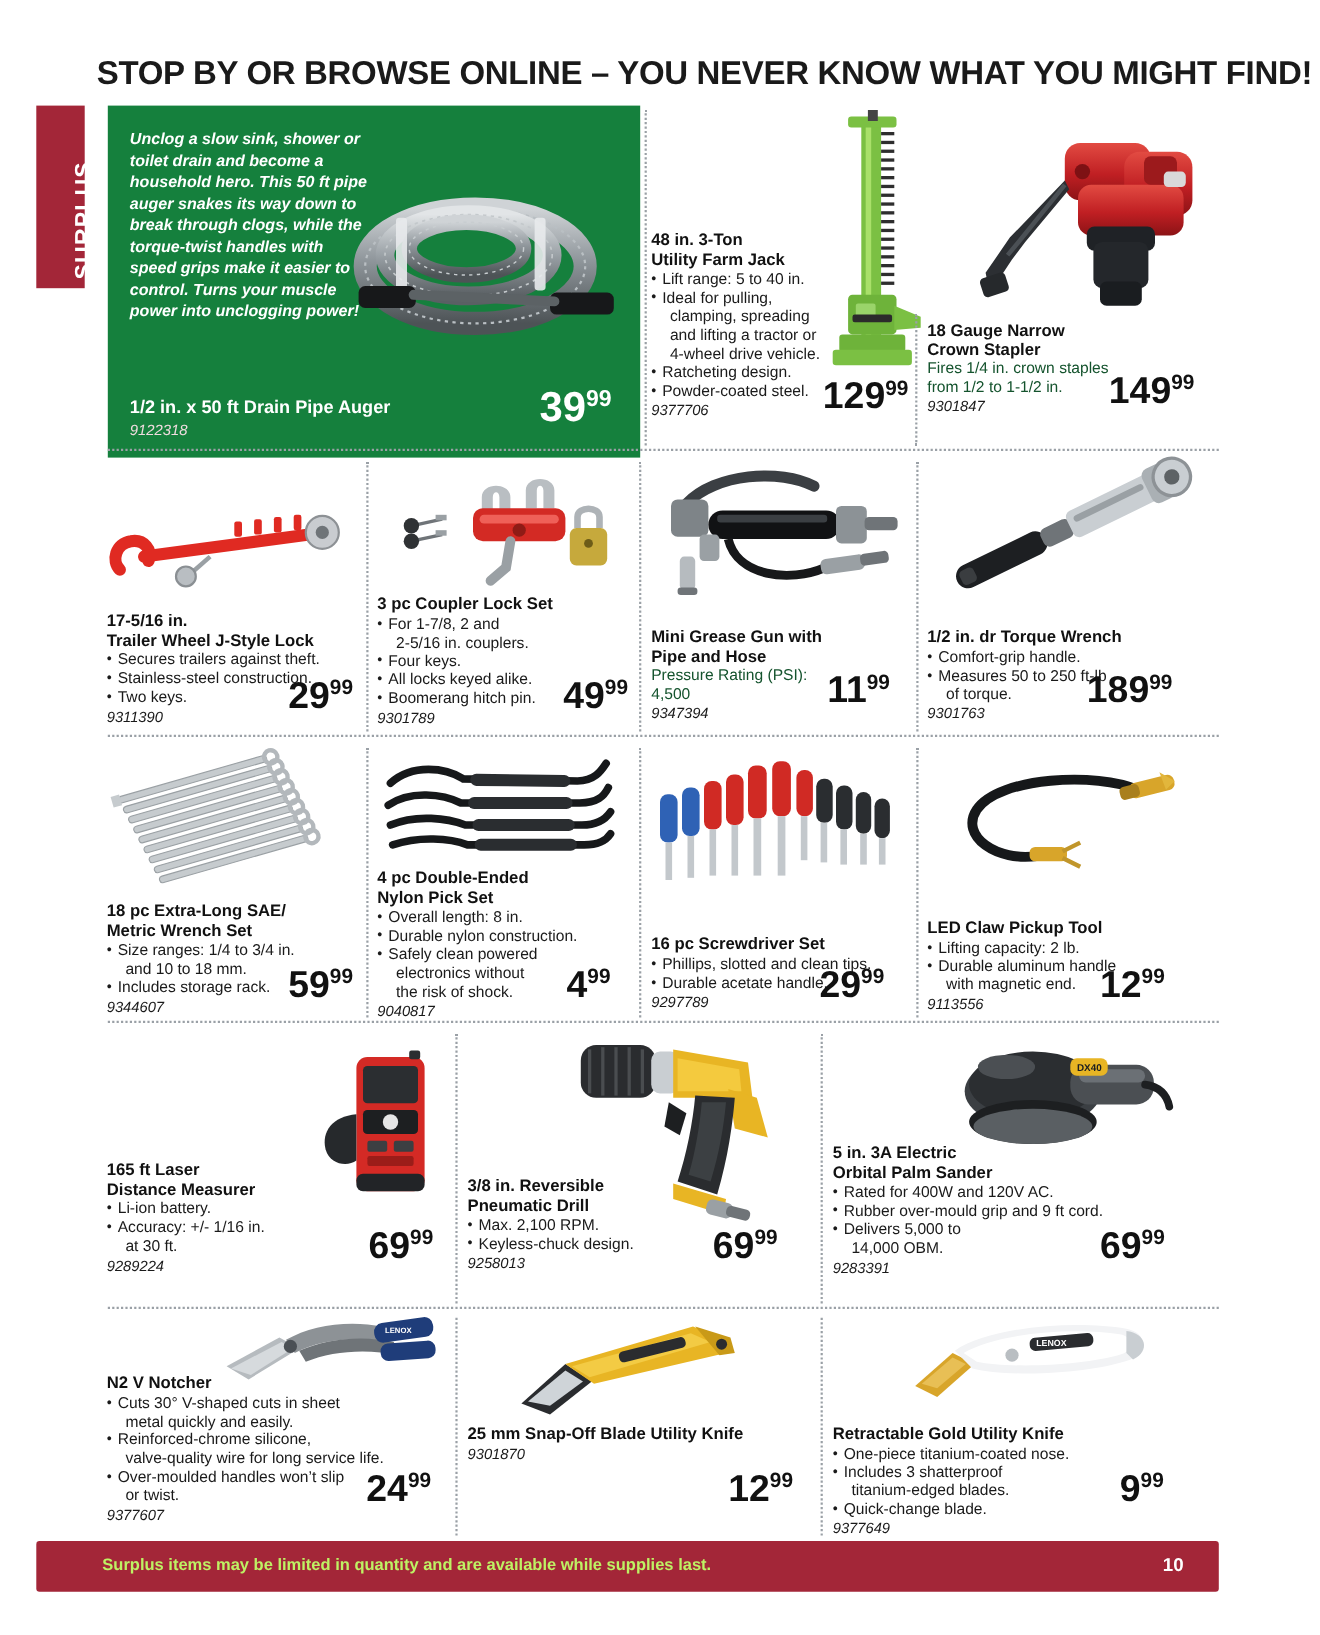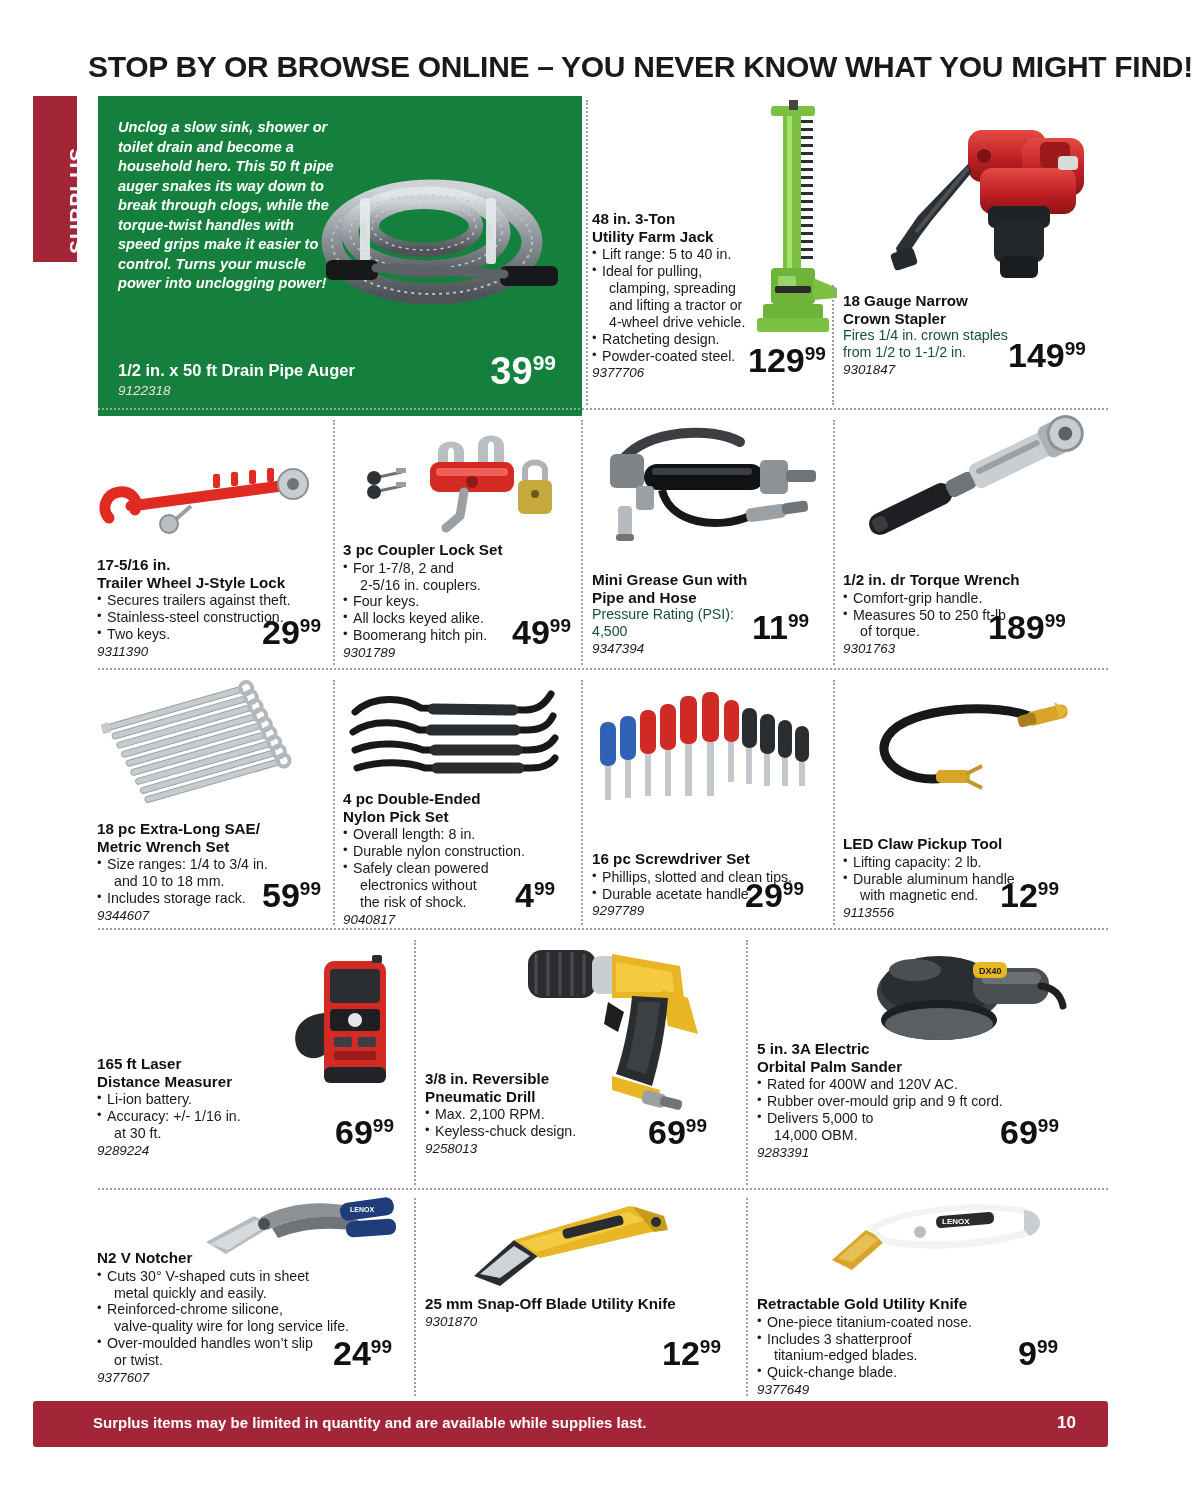--- a/index.html
+++ b/index.html
@@ -91,21 +91,21 @@
     border-left: 2px dotted #9aa0a6;
   }
 
   
   .footer {
     position: absolute; left: 33px; top: 1401px; width: 1075px; height: 46px;
     background: #a32638; border-radius: 3px;
   }
   .footer-text {
     position: absolute; left: 60px; top: 13px;
-    color: #ffffff; font-size: 15px; font-weight: 700;
+    color: #bef264; font-size: 15px; font-weight: 700;
   }
   .footer-page {
     position: absolute; right: 32px; top: 12px;
     color: #ffffff; font-size: 17px; font-weight: 700;
   }
 
   .img-wrap { position: absolute; text-align: right; }
   svg { display: block; overflow: visible; }
 </style>
 </head>

